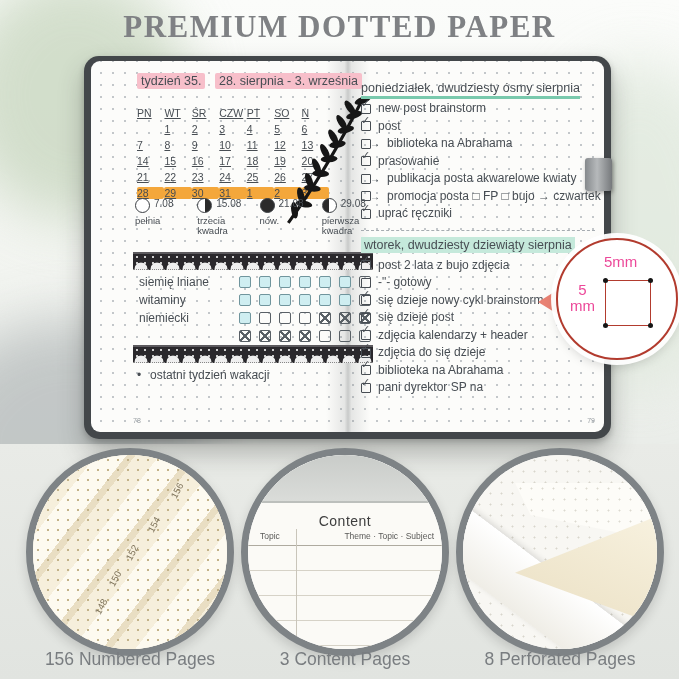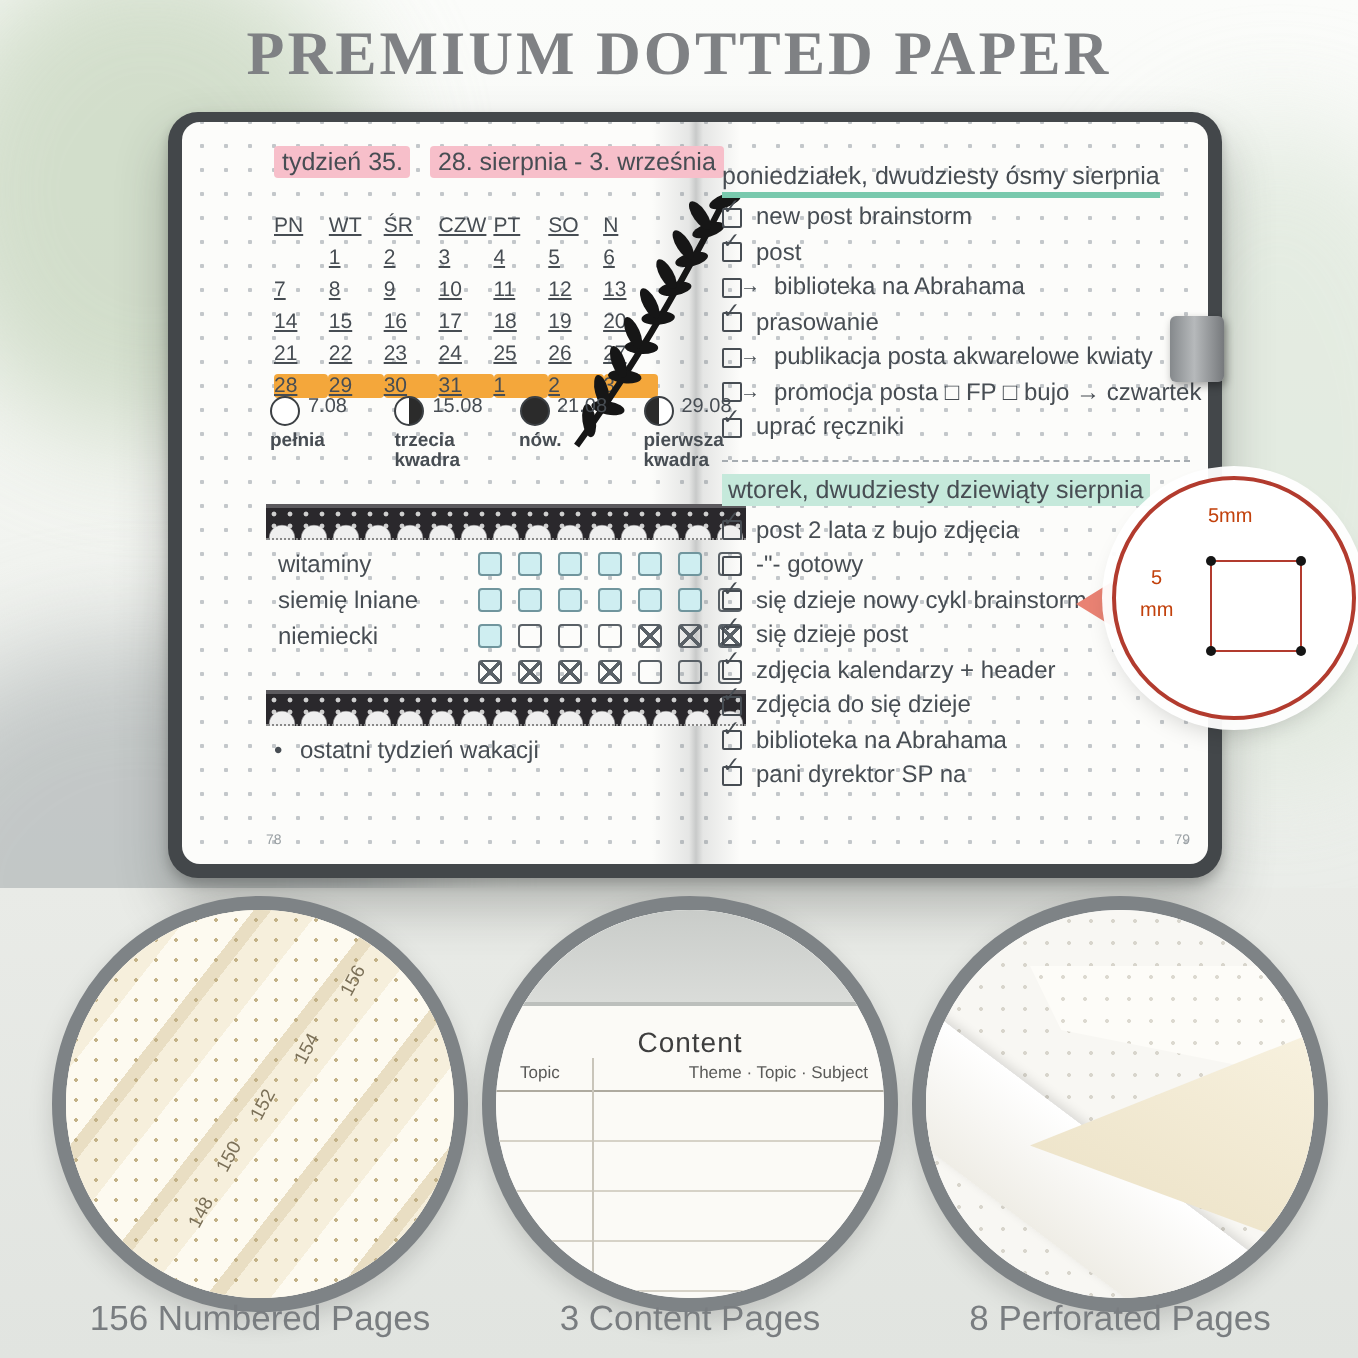--- a/index.html
+++ b/index.html
@@ -49,21 +49,21 @@
   .cal-c.hl{background:#f4a73b;border-radius:2px;}
   .sprig{position:absolute;left:150px;top:24px;}
   .moons{position:absolute;left:6px;top:131px;width:240px;display:flex;gap:9px;}
   .moon-item{width:56px;}
   .moon-top{display:flex;align-items:flex-start;gap:4px;}
   .moon{width:13px;height:13px;border:1.4px solid #3c4044;border-radius:50%;flex:none;background:#fff;}
   .moon.third-quarter{background:linear-gradient(90deg,#fff 50%,#2b2b2b 50%);}
   .moon.new{background:#2b2b2b;}
   .moon.first-quarter{background:linear-gradient(90deg,#2b2b2b 50%,#fff 50%);}
   .mdate{font-size:10px;}
-  .mlabel{font-size:9.5px;line-height:10px;margin-top:3px;font-weight:bold;}
+  .mlabel{font-size:9.5px;line-height:10px;margin-top:3px;}
   .washi{position:absolute;left:4px;width:240px;height:15px;background:#2a282c;
          border-top:2px solid #5c5a5e;border-bottom:1px dotted #888;
          background-image:radial-gradient(circle at 8px 15px,#efefef 6px,rgba(0,0,0,0) 6.8px),
                           radial-gradient(circle at 4px 3px,#cfcfcf 1px,rgba(0,0,0,0) 1.4px);
          background-size:16px 17px,8px 6px;}
   .washi1{top:185px;} .washi2{top:278px;}
   .tracker{position:absolute;left:10px;top:206px;width:236px;}
   .tr-line{display:flex;align-items:center;height:18px;}
   .tr-label{width:100px;font-size:12px;}
   .tr-boxes{display:flex;gap:8px;}
@@ -89,21 +89,21 @@
   .arr{font-size:10px;margin-left:-1px;}
   .rp-section + .rp-section{border-top:1.5px dashed #a6acb1;margin-top:6px;padding-top:7px;}
 
   
   .measure-arrow{position:absolute;left:538px;top:286px;width:0;height:0;
                  border-top:16px solid rgba(0,0,0,0);border-bottom:16px solid rgba(0,0,0,0);
                  border-right:26px solid #e98273;}
   .measure{position:absolute;left:556px;top:238px;width:122px;height:122px;border-radius:50%;
            background:#fff;border:2px solid #b23b2e;box-sizing:border-box;
            box-shadow:0 0 0 5px rgba(255,255,255,.95),0 6px 12px rgba(0,0,0,.18);}
-  .mlab{position:absolute;color:#c2410c;font-size:10px;}
+  .mlab{position:absolute;color:#ec4899;font-size:15px;}
   .mlab.top{left:46px;top:13px;}
   .mlab.side{left:12px;top:42px;text-align:center;line-height:16px;}
   .mlab.side span{display:block;}
   .msq{position:absolute;left:47px;top:40px;width:44px;height:44px;border:1.5px solid #b23b2e;}
   .dotc{position:absolute;width:5px;height:5px;border-radius:50%;background:#151515;}
   .dotc.tl{left:-3px;top:-3px;} .dotc.tr{right:-3px;top:-3px;}
   .dotc.bl{left:-3px;bottom:-3px;} .dotc.br{right:-3px;bottom:-3px;}
 
   
   .feat{position:absolute;top:448px;width:208px;height:208px;border-radius:50%;
@@ -260,33 +260,33 @@
               <div class="moon-top">
                 <span class="moon first-quarter"></span>
                 <span class="mdate">29.08</span>
               </div>
               <div class="mlabel">pierwsza kwadra</div>
             </div>
           </div>
         <div class="washi washi1"></div>
         <div class="tracker">
             <div class="tr-line">
+              <span class="tr-label">siemię lniane</span>
+              <span class="tr-boxes">
+                <span class="cb filled"></span>
+                <span class="cb filled"></span>
+                <span class="cb filled"></span>
+                <span class="cb filled"></span>
+                <span class="cb filled"></span>
+                <span class="cb filled"></span>
+                <span class="cb empty"></span>
+              </span>
+            </div>
+            <div class="tr-line">
               <span class="tr-label">witaminy</span>
-              <span class="tr-boxes">
-                <span class="cb filled"></span>
-                <span class="cb filled"></span>
-                <span class="cb filled"></span>
-                <span class="cb filled"></span>
-                <span class="cb filled"></span>
-                <span class="cb filled"></span>
-                <span class="cb empty"></span>
-              </span>
-            </div>
-            <div class="tr-line">
-              <span class="tr-label">siemię lniane</span>
               <span class="tr-boxes">
                 <span class="cb filled"></span>
                 <span class="cb filled"></span>
                 <span class="cb filled"></span>
                 <span class="cb filled"></span>
                 <span class="cb filled"></span>
                 <span class="cb filled"></span>
                 <span class="cb empty"></span>
               </span>
             </div>

